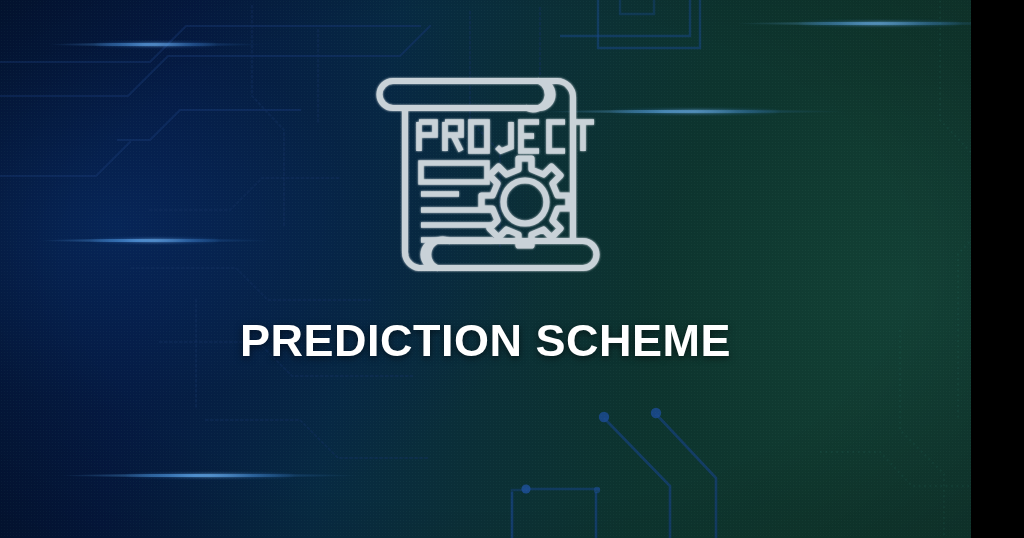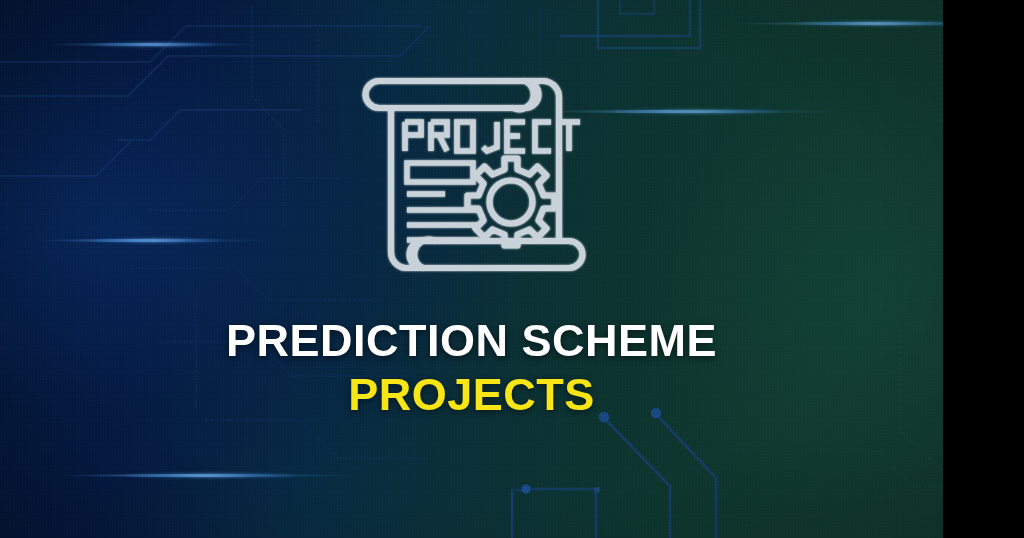--- a/index.html
+++ b/index.html
@@ -8,20 +8,21 @@
     padding: 0;
     background: #000;
   }
   #banner {
     position: relative;
     width: 943px;
     height: 538px;
     overflow: hidden;
     font-family: "Liberation Sans", sans-serif;
     background: #c2410c;
+    padding-left: 28px;
   }
 
   
   .bg-base {
     position: absolute;
     inset: 0;
     background: linear-gradient(100deg,
         #021331 0%,
         #04183f 18%,
         #072a42 38%,
@@ -286,16 +287,15 @@
         <path d="M 60 139 L 98 139" stroke-width="5.4"></path>
         <path d="M 60 155 L 132 155" stroke-width="5.4"></path>
         <path d="M 60 170 L 132 170" stroke-width="5.4"></path>
         <path d="M 60 185 L 132 185" stroke-width="5.4"></path>
       </g>
     </svg>
   </div>
 
   <div class="headline">
     <span class="title-main">PREDICTION SCHEME</span>
-    <span class="title-sub">PROJECTS</span>
   </div>
 
 </div>
 
 </body></html>

